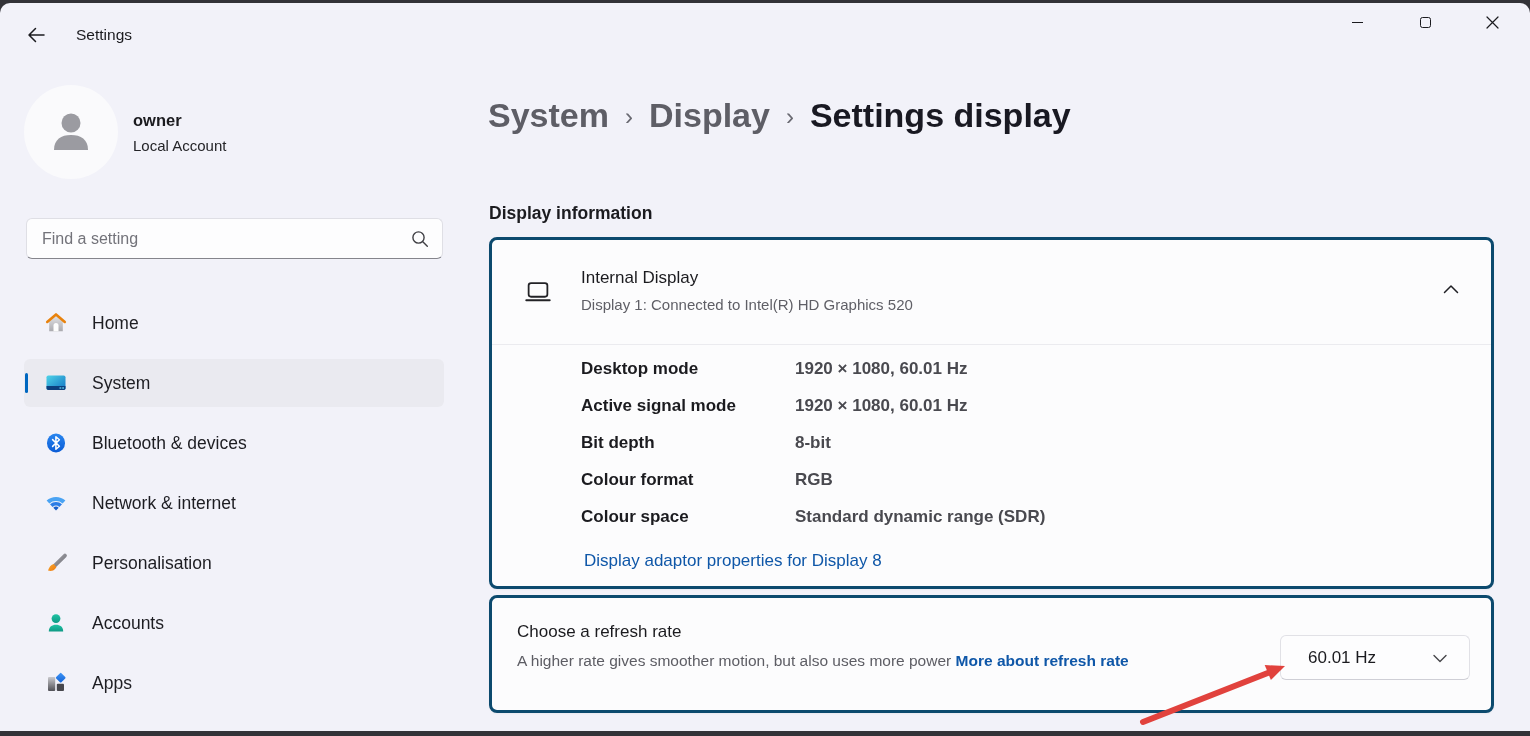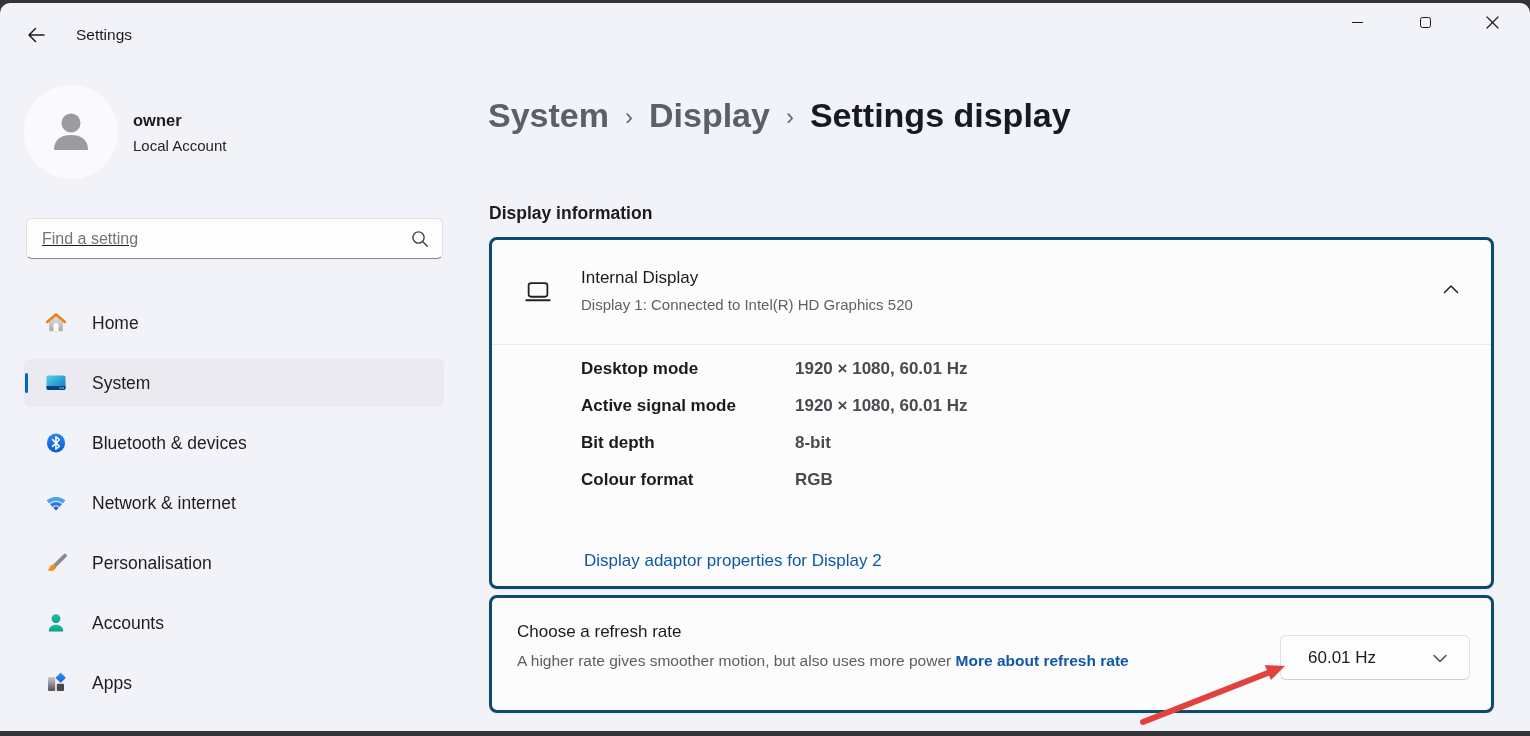--- a/index.html
+++ b/index.html
@@ -21,21 +21,21 @@
   
   .user-card { position:absolute; left:24px; top:82px; width:300px; height:96px; cursor:pointer; }
   .avatar { position:absolute; left:0; top:0; width:94px; height:94px; border-radius:50%;
     background:#fafafc; display:flex; align-items:center; justify-content:center; }
   .user-name { position:absolute; left:109px; top:26px; font-size:16.5px; font-weight:700; color:#1b1b1f; }
   .user-type { position:absolute; left:109px; top:52px; font-size:15px; color:#242428; }
   .search-box { position:absolute; left:26px; top:215px; width:417px; height:41px;
     background:#fdfdfe; border:1px solid #dfdfe5; border-bottom:1px solid #85858c;
     border-radius:6px; }
   .search-box input { width:100%; height:100%; border:none; outline:none; background:transparent;
-    font-family:"Liberation Sans",sans-serif; font-size:16px; color:#1b1b1f; padding:0 40px 0 15px;text-decoration:underline; }
+    font-family:"Liberation Sans",sans-serif; font-size:16px; color:#1b1b1f; padding:0 40px 0 15px; }
   .search-box input::placeholder { color:#73737a; opacity:1; }
   .search-icon { position:absolute; right:13px; top:11px; }
   .nav { position:absolute; left:24px; top:296px; width:420px; }
   .nav-item { position:relative; height:48px; border-radius:6px; display:flex; align-items:center;
     margin-bottom:12px; cursor:pointer; }
   .nav-item.selected { background:#eaeaf0; }
   .nav-item .accent-bar { display:none; }
   .nav-item.selected .accent-bar { display:block; position:absolute; left:1px; top:14px;
     width:3px; height:20px; border-radius:2px; }
   .nav-icon { width:24px; height:24px; margin-left:20px; flex:0 0 auto; }
@@ -267,23 +267,27 @@
         <div class="detail-value">1920 × 1080, 60.01 Hz</div>
       </div>
       <div class="detail-row">
         <div class="detail-label">Bit depth</div>
         <div class="detail-value">8-bit</div>
       </div>
       <div class="detail-row">
         <div class="detail-label">Colour format</div>
         <div class="detail-value">RGB</div>
       </div>
-    </div>
-
-    <div class="adaptor-link">Display adaptor properties for Display 2</div>
+      <div class="detail-row">
+        <div class="detail-label">Colour space</div>
+        <div class="detail-value">Standard dynamic range (SDR)</div>
+      </div>
+    </div>
+
+    <div class="adaptor-link">Display adaptor properties for Display 8</div>
   </div>
 
   <div class="card card2">
     <div class="card2-title">Choose a refresh rate</div>
     <div class="card2-desc">
       <span>A higher rate gives smoother motion, but also uses more power</span>
       <span class="inline-link">More about refresh rate</span>
     </div>
     <div class="dropdown">
       <div class="dropdown-value">60.01 Hz</div>

